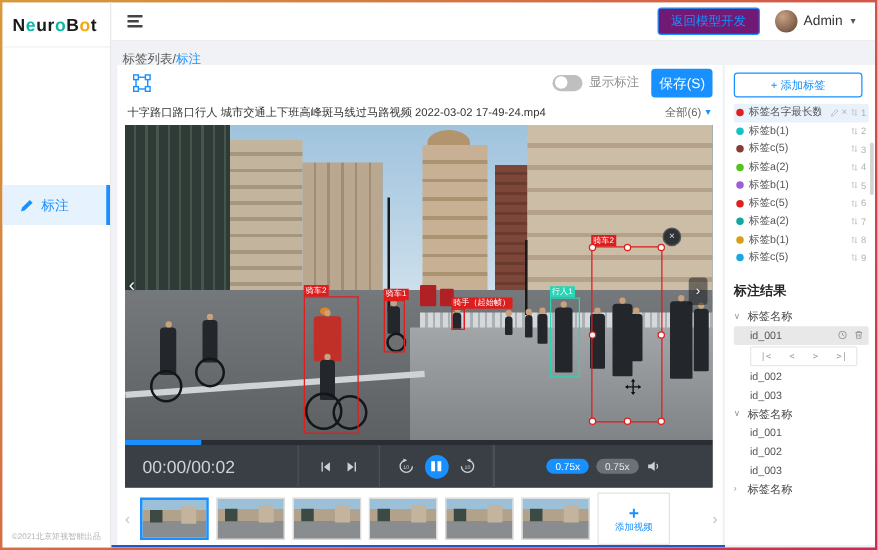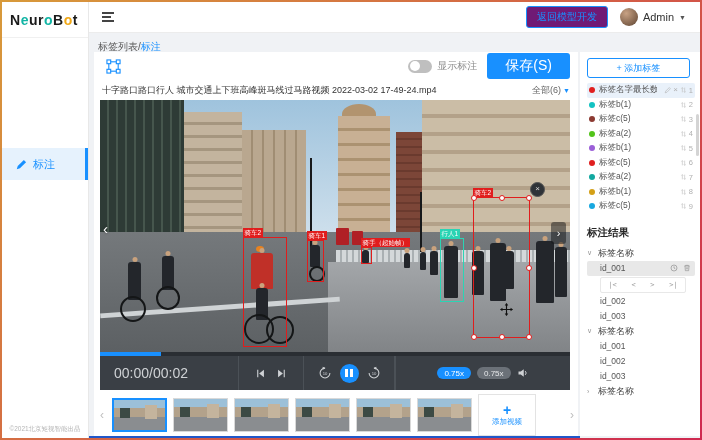--- a/index.html
+++ b/index.html
@@ -29,21 +29,21 @@
   .breadcrumb .cur{color:#1890ff;}
 
   
   .card{position:absolute;left:92px;top:50px;width:484px;height:384px;background:#fff;}
   .toolrow{position:absolute;left:0;top:0;right:0;height:28px;display:flex;align-items:center;padding:0 8px;justify-content:flex-end;}
   .marquee{width:15px;height:15px;margin-left:4px;cursor:pointer;}
   .toolrow-right{margin-left:auto;display:flex;align-items:center;gap:10px;}
   .toggle-wrap{display:flex;align-items:center;gap:5px;font-size:10px;color:#8c8c8c;cursor:pointer;}
   .toggle{width:24px;height:13px;border-radius:7px;background:#bfbfbf;position:relative;}
   .toggle::after{content:"";position:absolute;left:1.5px;top:1.5px;width:10px;height:10px;border-radius:50%;background:#fff;}
-  .btn-save{background:#1890ff;color:#fff;border:none;border-radius:3px;font-size:14px;padding:4px 18px;cursor:pointer;}
+  .btn-save{background:#1890ff;color:#fff;border:none;border-radius:3px;font-size:11px;padding:4px 6px;cursor:pointer;}
   .titlerow{position:absolute;left:8px;top:30px;right:8px;height:16px;display:flex;align-items:center;font-size:9px;color:#333;}
   .filter{margin-left:auto;color:#666;cursor:pointer;display:flex;align-items:center;gap:2px;}
   .filter .caret-down{color:#1890ff;}
 
   
   .video{position:absolute;left:6px;top:48px;width:470px;height:290px;background:#1c1e20;}
   .scene{position:absolute;left:0;top:0;width:470px;height:252px;overflow:hidden;background:linear-gradient(#9fc3dd,#cfe0ec 55%,#dce7ee);}
   .bld{position:absolute;}
   .b-glass{left:0;top:0;width:84px;height:146px;background:repeating-linear-gradient(90deg,#2e3b36 0 7px,#46564d 7px 9px),linear-gradient(#2e3b36,#3e4f47);}
   .b-stone1{left:84px;top:12px;width:58px;height:126px;background:repeating-linear-gradient(#c3b49e 0 10px,#a5967f 10px 13px);}

